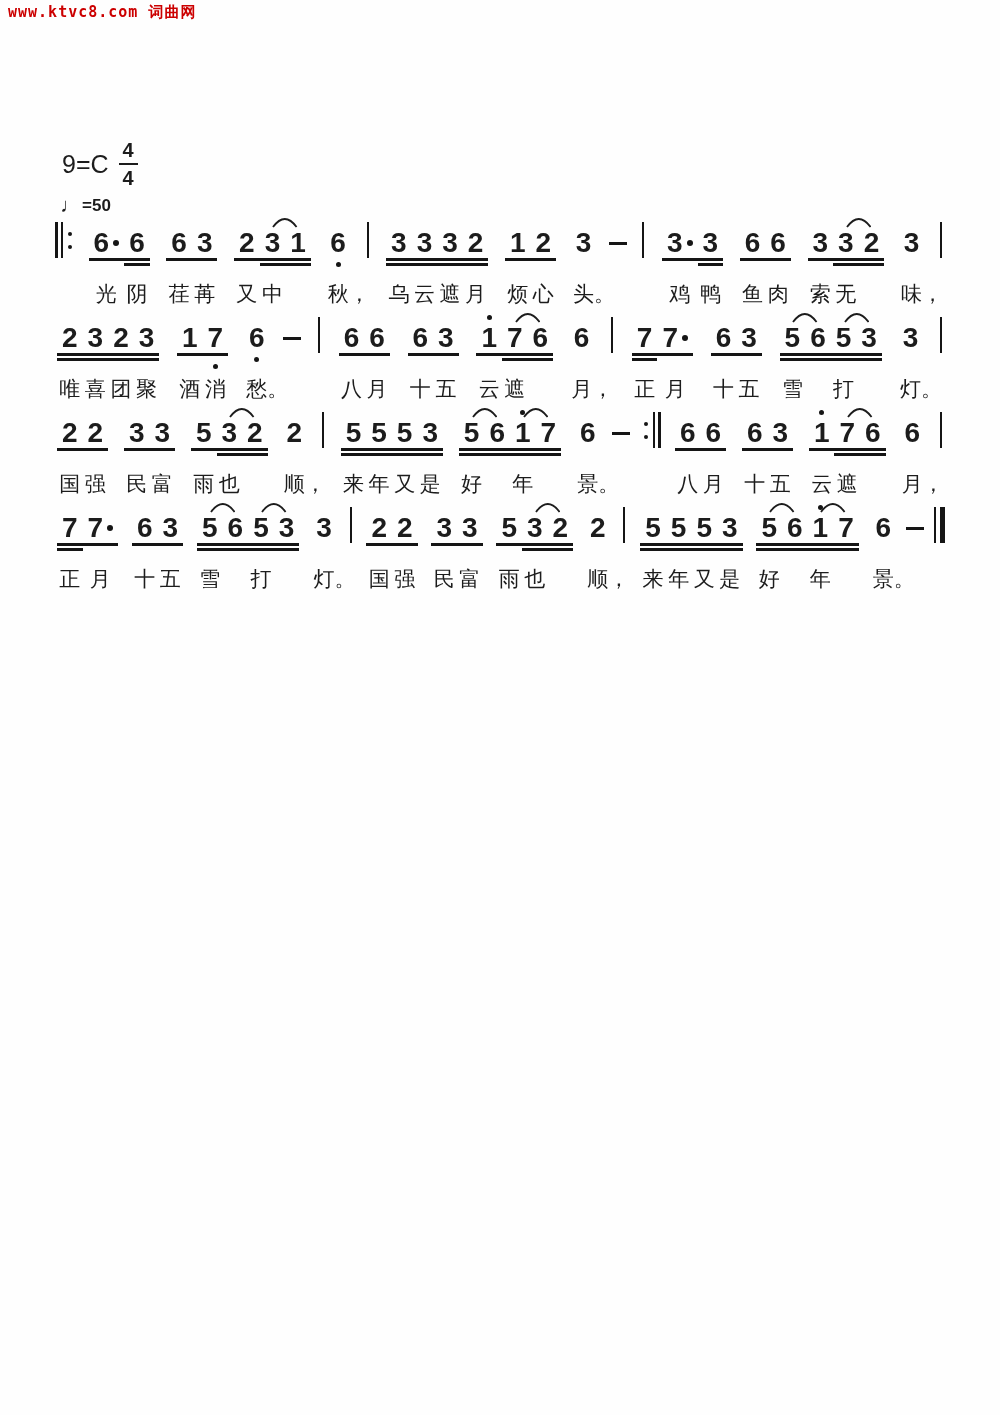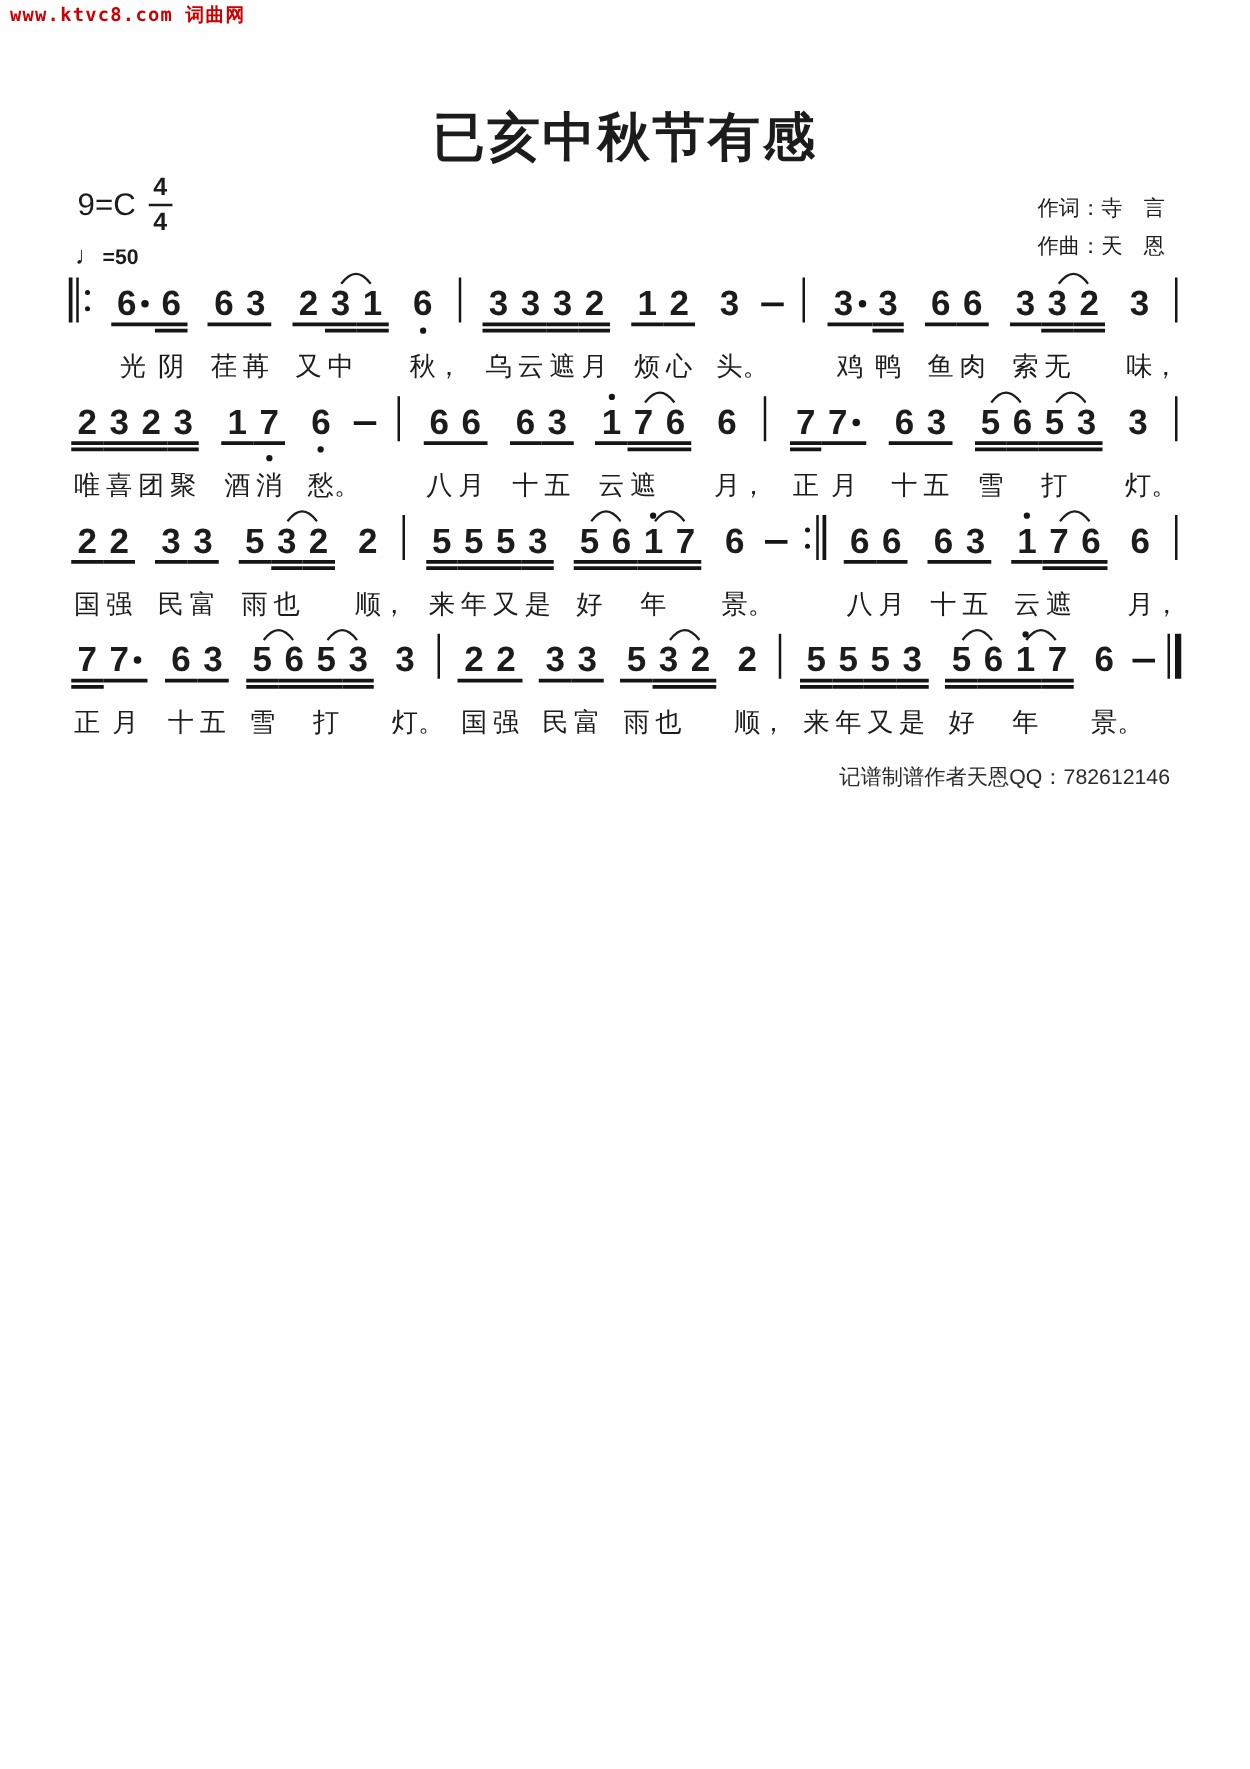--- a/index.html
+++ b/index.html
@@ -56,39 +56,34 @@
 
   .footer{position:absolute;right:64px;top:610px;font-size:17px;color:#2b2b2b;}
 </style>
 </head>
 <body>
 
 <div class="page">
 
   <div class="watermark">www.ktvc8.com 词曲网</div>
 
-  <div class="title">已亥中秋节有感</div>
 
   <div class="keysig">
     <span>9=C</span>
     <span class="frac">
       <span class="num">4</span>
       <span class="den">4</span>
     </span>
   </div>
 
   <div class="tempo">
     <span class="sym">♩</span>
     <span>=50</span>
   </div>
 
-  <div class="credits">
-    <div>作词：寺　言</div>
-    <div>作曲：天　恩</div>
-  </div>
 
   <div id="score">
       <div class="score-line">
         <div class="rep">
           <div class="thick"></div>
           <div class="thin"></div>
           <div class="dots">
             <i></i>
             <i></i>
           </div>
@@ -1535,15 +1530,14 @@
         </svg>
         <svg width="25.578125" height="15" class="slur" style="left: 714.211px;">
           <path d="M1 13 Q 12.7890625 -3 24.578125 13" fill="none" stroke="#1c1c1c" stroke-width="1.8"></path>
         </svg>
         <svg width="25.578125" height="15" class="slur" style="left: 765.367px;">
           <path d="M1 13 Q 12.7890625 -3 24.578125 13" fill="none" stroke="#1c1c1c" stroke-width="1.8"></path>
         </svg>
       </div>
     </div>
 
-  <div class="footer">记谱制谱作者天恩QQ：782612146</div>
 
 </div>
 
 </body></html>

